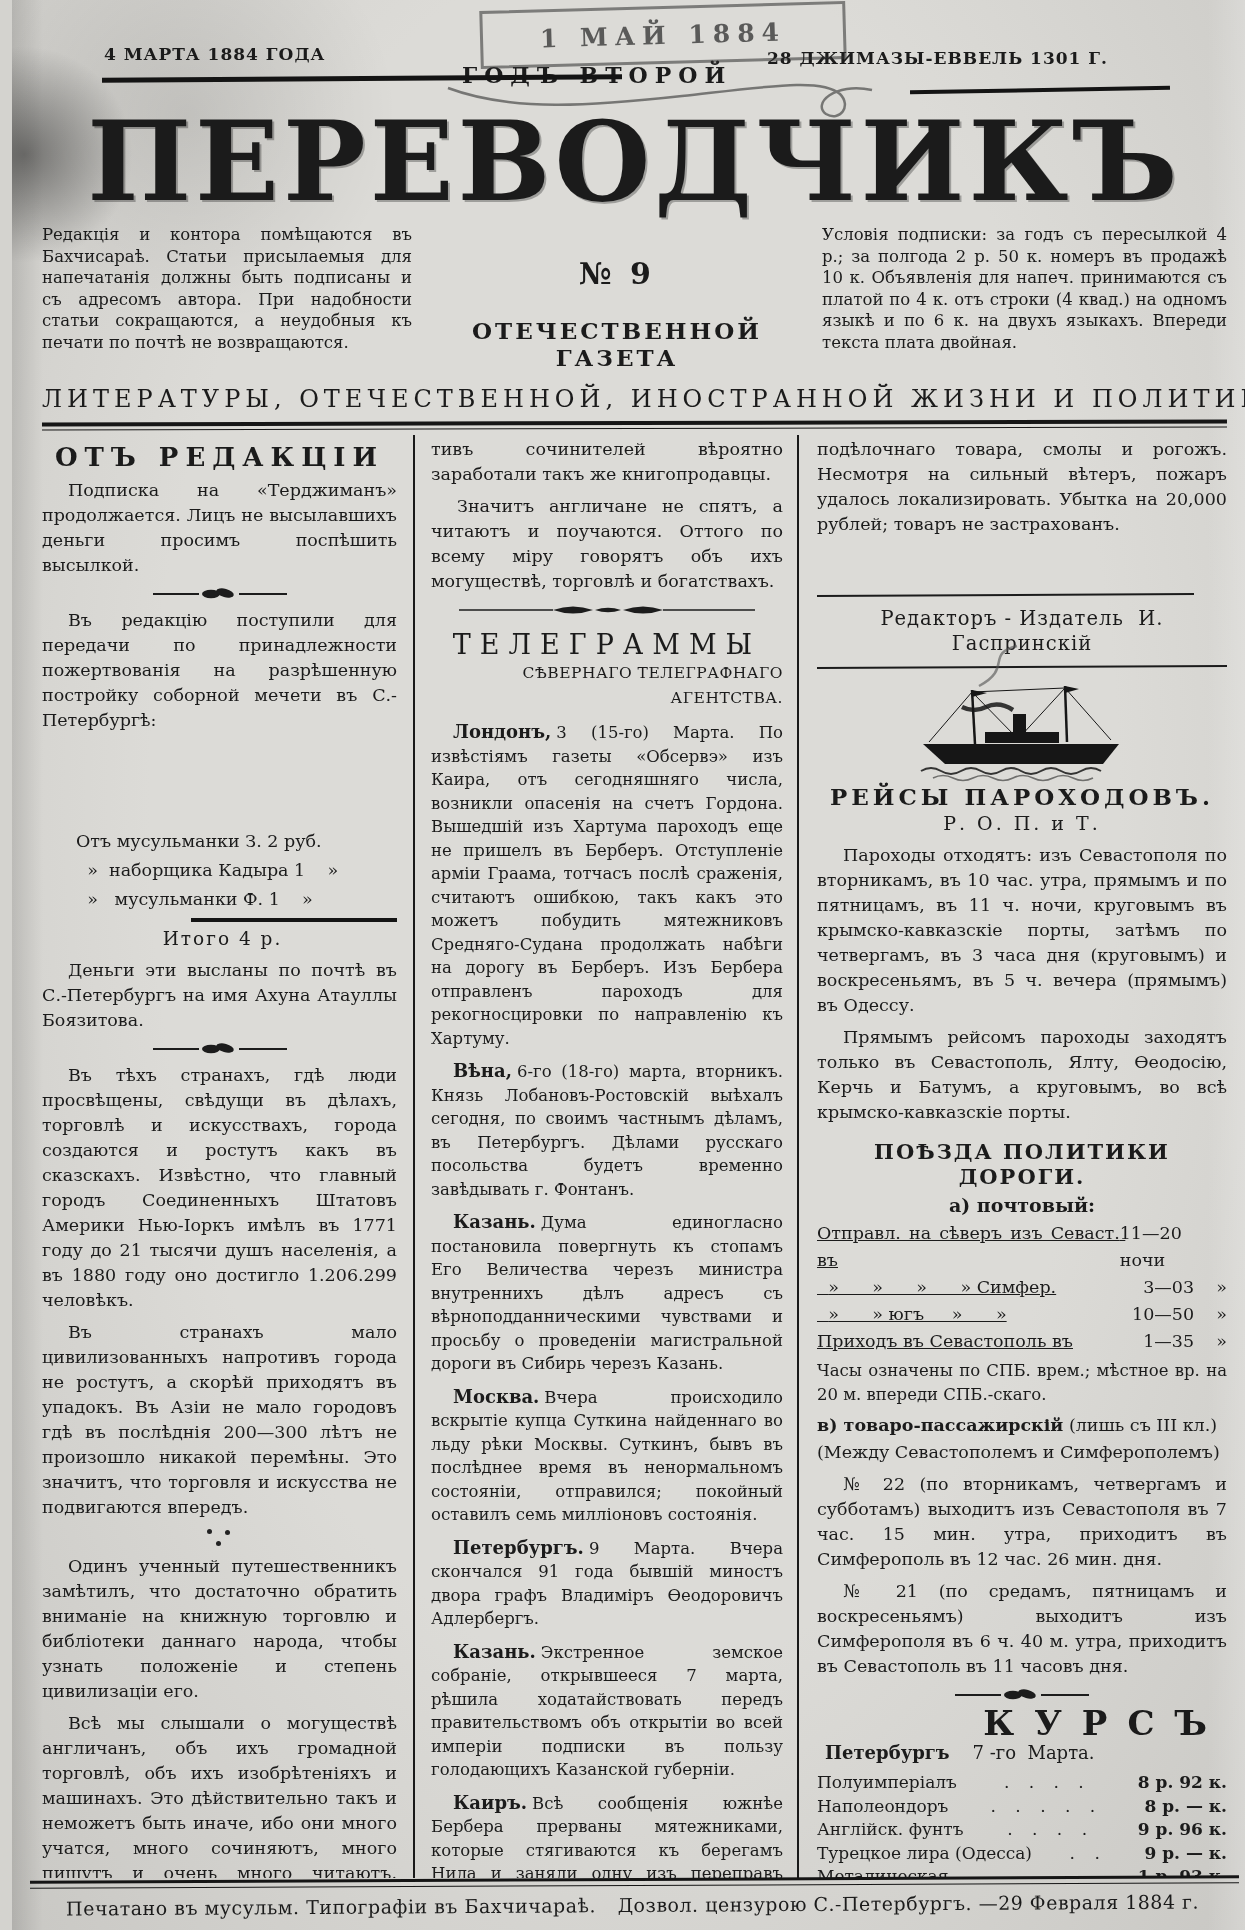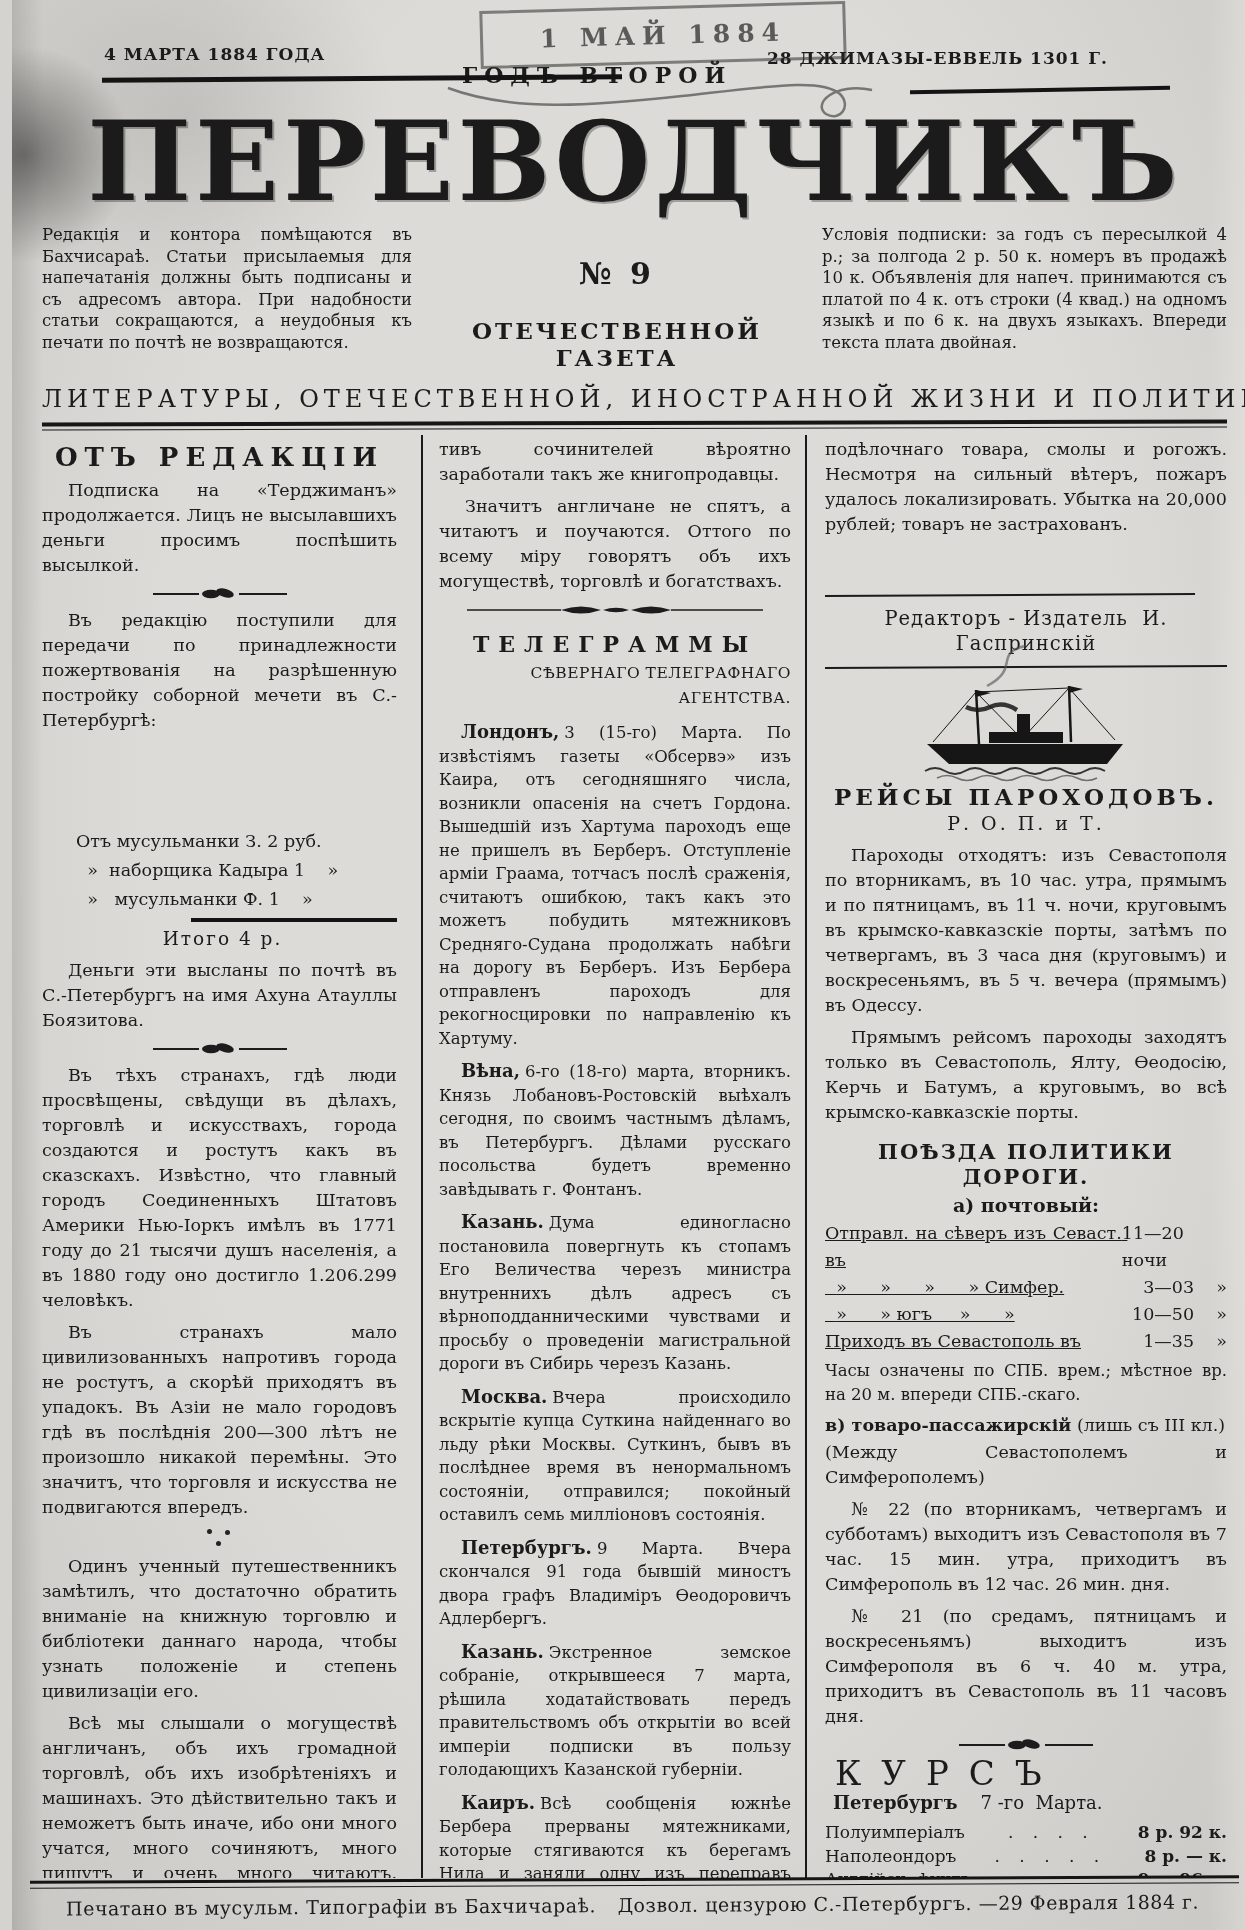--- a/index.html
+++ b/index.html
@@ -46,27 +46,27 @@
   .weekly{font-size:23px;font-weight:bold;letter-spacing:3px;margin-top:26px;}
   .terms-note{flex:0 0 405px;font-size:16.5px;line-height:21.5px;text-align:justify;}
   .banner{
     text-align:center;font-size:24px;letter-spacing:5px;font-weight:500;
     margin-top:14px;white-space:nowrap;
   }
   .banner-rule{margin-top:8px;border-top:4px solid #161616;border-bottom:1.5px solid #161616;height:3px;transform:rotate(-.15deg);}
   
   .columns{flex:1 1 auto;display:flex;margin:6px 30px 0 30px;overflow:hidden;}
   .col{overflow:hidden;font-size:17.5px;line-height:25px;text-align:justify;}
-  .col1{flex:0 0 355px;padding-right:24px;border-right:2px solid #191919;}
+  .col1{flex:0 0 355px;padding-right:16px;border-right:2px solid #191919;}
   .col2{flex:0 0 352px;padding:0 14px 0 16px;border-right:2px solid #191919;}
   .col3{flex:1 1 auto;padding-left:18px;}
   p{margin:7px 0;}
   .indent{text-indent:26px;}
   .col-heading{text-align:center;font-size:26px;font-weight:bold;letter-spacing:7px;margin:10px 0 8px 0;text-indent:0;}
-  .tele-heading{text-align:center;font-size:22px;font-weight:bold;letter-spacing:9px;margin:14px 0 4px 0;}
+  .tele-heading{text-align:center;font-size:27px;font-weight:normal;letter-spacing:9px;margin:14px 0 4px 0;}
   .tele-sub{text-align:right;font-size:15.5px;letter-spacing:.5px;margin:0 0 6px 0;}
   .telegram{margin:9px 0;font-size:16.5px;line-height:23.5px;text-indent:22px;}
   .telegram .city{font-weight:bold;font-size:18px;margin-right:5px;}
   .orn{display:block;margin:8px auto;}
   .dots3{position:relative;width:34px;height:20px;margin:6px auto;}
   .dots3::before{
     content:"";position:absolute;left:4px;top:2px;width:5px;height:5px;border-radius:50%;background:#222;
     box-shadow:18px 1px 0 #222, 9px 12px 0 #222;
   }
   .donations{margin:4px 0 2px 34px;white-space:pre-wrap;line-height:29px;}
@@ -83,21 +83,21 @@
   .rail-heading{text-align:center;font-size:21px;font-weight:bold;letter-spacing:2px;margin:14px 0 4px 0;}
   .rail-a{text-align:center;font-size:19px;font-weight:bold;margin:2px 0;}
   .sched{margin:2px 0;}
   .sched-row{display:flex;justify-content:space-between;line-height:27px;}
   .sched-row .sleft{white-space:pre-wrap;text-decoration:underline;}
   .sched-row .sright{white-space:pre-wrap;}
   .rail-note{font-size:16.5px;line-height:24px;margin:4px 0;}
   .rail-b{margin:6px 0 0 0;}
   .rail-b .b-bold{font-weight:bold;}
   .rail-between{font-size:17.5px;margin:2px 0;}
-  .kurs-heading{text-align:left;font-size:34px;font-weight:normal;letter-spacing:20px;margin:10px 0 4px 0;text-indent:10px;}
+  .kurs-heading{text-align:right;font-size:34px;font-weight:bold;letter-spacing:20px;margin:10px 0 4px 0;text-indent:10px;}
   .kurs-sub{font-size:18px;margin:2px 0 6px 8px;white-space:pre-wrap;}
   .kurs-sub .city{font-weight:bold;}
   .rates{font-size:17px;line-height:23.5px;}
   .rate-row{display:flex;align-items:baseline;}
   .rate-row .lbl{white-space:nowrap;}
   .rate-row .dots{flex:1 1 auto;overflow:hidden;white-space:nowrap;letter-spacing:7px;text-align:center;padding:0 4px;}
   .rate-row .val{white-space:nowrap;font-weight:600;}
   
   .footer{flex:0 0 auto;margin:0 18px 0 18px;padding-bottom:14px;}
   .footer-rule{border-top:3px solid #151515;border-bottom:1.5px solid #151515;height:4px;transform:rotate(-.25deg);}

